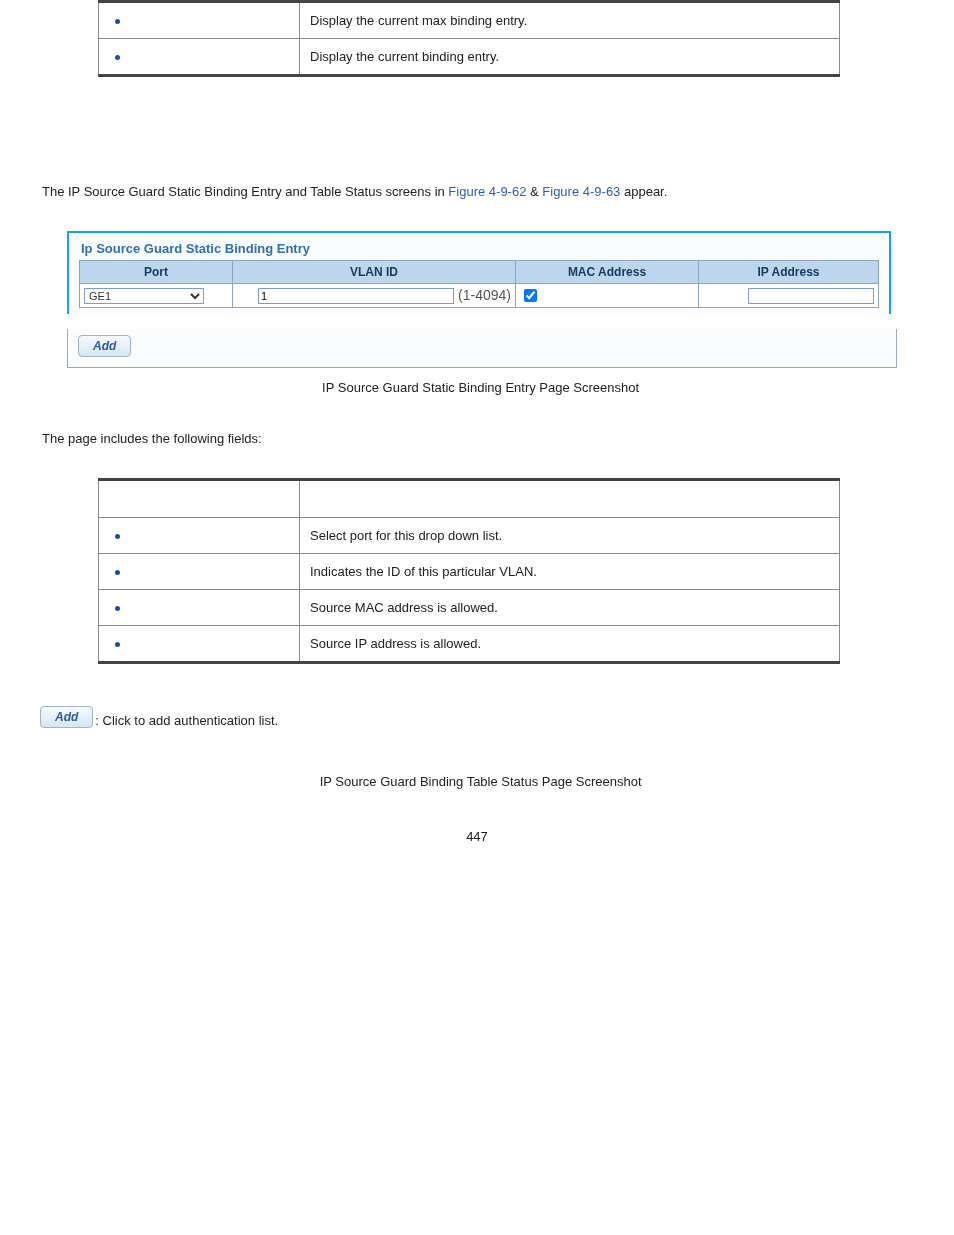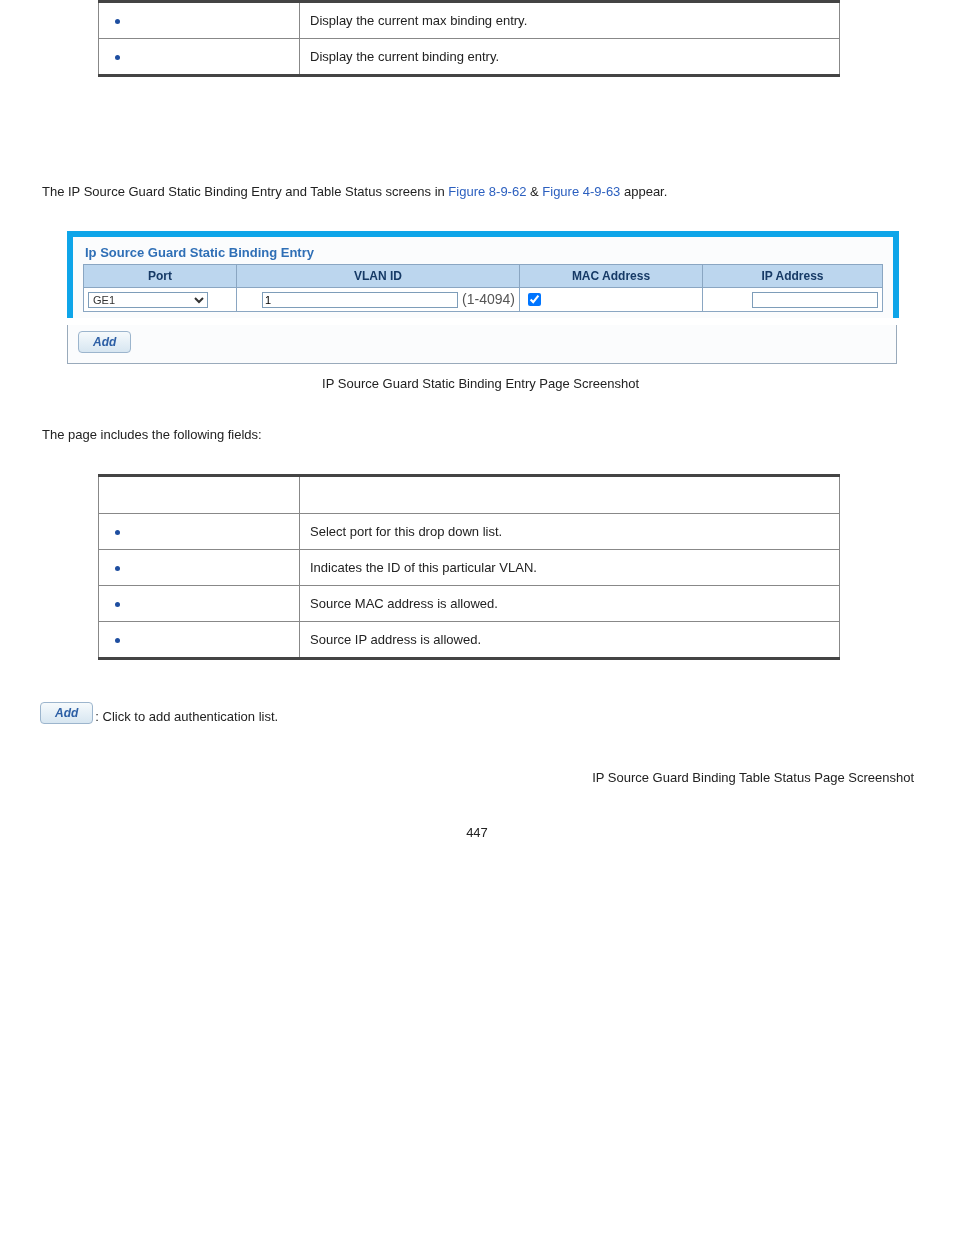--- a/index.html
+++ b/index.html
@@ -50,22 +50,22 @@
     margin-bottom: 20px;
   }
   .body-text {
     margin-left: 2px;
     margin-top: 32px;
     margin-bottom: 32px;
   }
   .fig-link { color: #2b5fbf; }
   .panel-wrap {
     width: 800px;
-    margin: 8px auto;
-    border: 6px solid #0ea5e9;
+    margin: 16px auto;
+    border: 2px solid #0ea5e9;
     background: #fbfcfd;
     padding: 6px 10px 6px 10px;
   }
   .panel-title {
     color: #2f6fb6;
     font-weight: bold;
     font-size: 13px;
     padding: 2px 0 4px 2px;
   }
   .entry-table {
@@ -130,21 +130,21 @@
     color: #2d5fa5;
     font-weight: bold;
     padding: 3px 14px;
     border: 1px solid #9cb5cd;
     border-radius: 4px;
     background: linear-gradient(#f6fafc, #d7e6f1);
     cursor: pointer;
     font-style: italic;
   }
   .figure-caption {
-    text-align: right;
+    text-align: center;
     margin-top: 12px;
     margin-bottom: 36px;
     font-size: 13px;
   }
   .figure-caption .fignum { color: #fff; font-weight: bold; }
   .figure-caption-row {
     text-align:center;
   }
   .status-wrap {
     width: 800px;
@@ -209,21 +209,21 @@
     <tr>
       <td class="obj"><span class="bullet"></span></td>
       <td>Display the current binding entry.</td>
     </tr>
   </tbody>
     </table>
 
   <div class="section-num">&nbsp;</div>
 
   <div class="body-text">
-    <span>The IP Source Guard Static Binding Entry and Table Status screens in </span><span class="fig-link">Figure 8-9-62</span><span> &amp; </span><span class="fig-link">Figure 4-9-63</span><span> appear.</span>
+    <span>The IP Source Guard Static Binding Entry and Table Status screens in </span><span class="fig-link">Figure 4-9-62</span><span> &amp; </span><span class="fig-link">Figure 4-9-63</span><span> appear.</span>
   </div>
 
   <div style="width:820px;margin:0 auto;">
     <div class="panel-wrap" style="border-bottom:none;">
       <div class="panel-title">Ip Source Guard Static Binding Entry</div>
       <table class="entry-table">
         <tbody>
             <tr>
           <th style="width:140px">Port</th>
           <th style="width:270px">VLAN ID</th>

